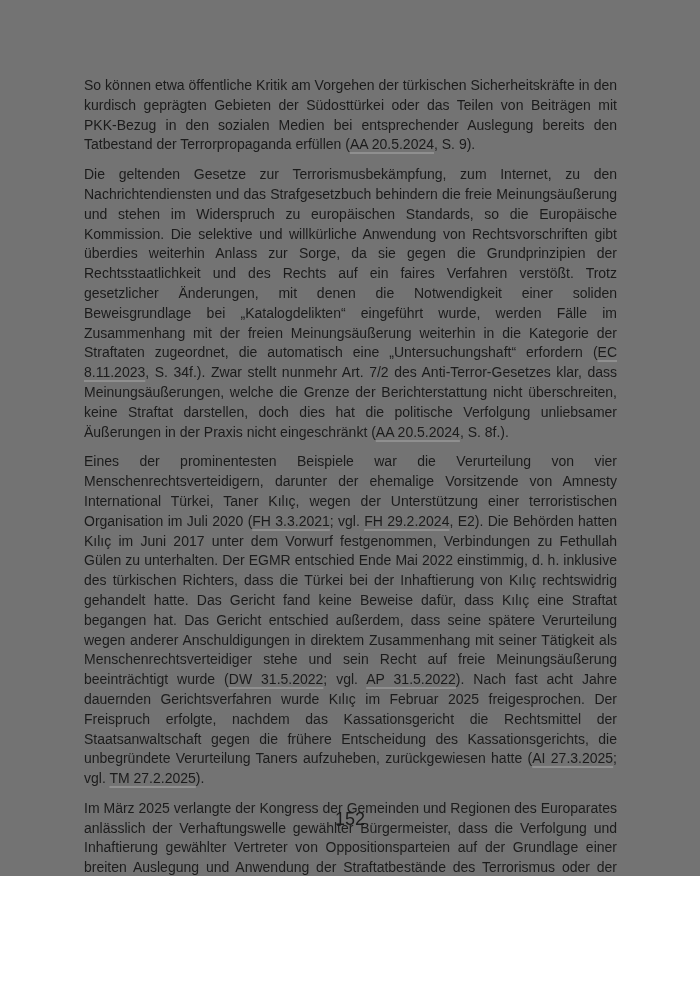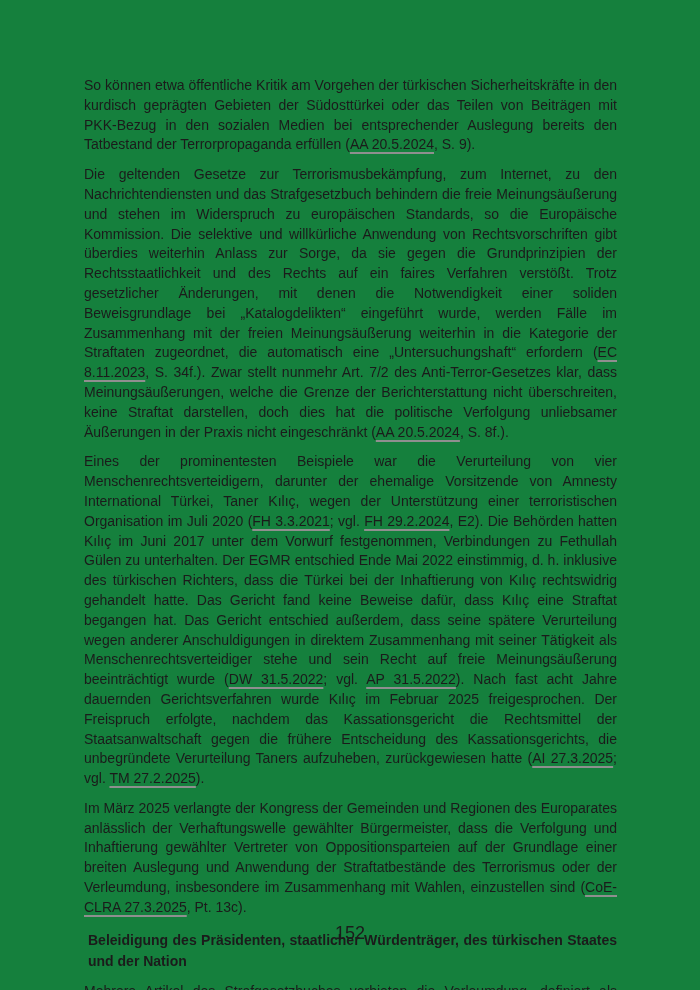--- a/index.html
+++ b/index.html
@@ -3,22 +3,22 @@
 <meta charset="utf-8">
 <style>
   html, body {
     margin: 0;
     padding: 0;
     background: #ffffff;
   }
   .page {
     position: relative;
     width: 700px;
-    height: 990px;
-    background: #15803d;
+    height: 876px;
+    background: #737373;
     font-family: "Liberation Sans", "DejaVu Sans", sans-serif;
     color: #1b1b1b;
     overflow: hidden;
   }
   .body-text {
     position: absolute;
     top: 76px;
     left: 84px;
     width: 533px;
   }

